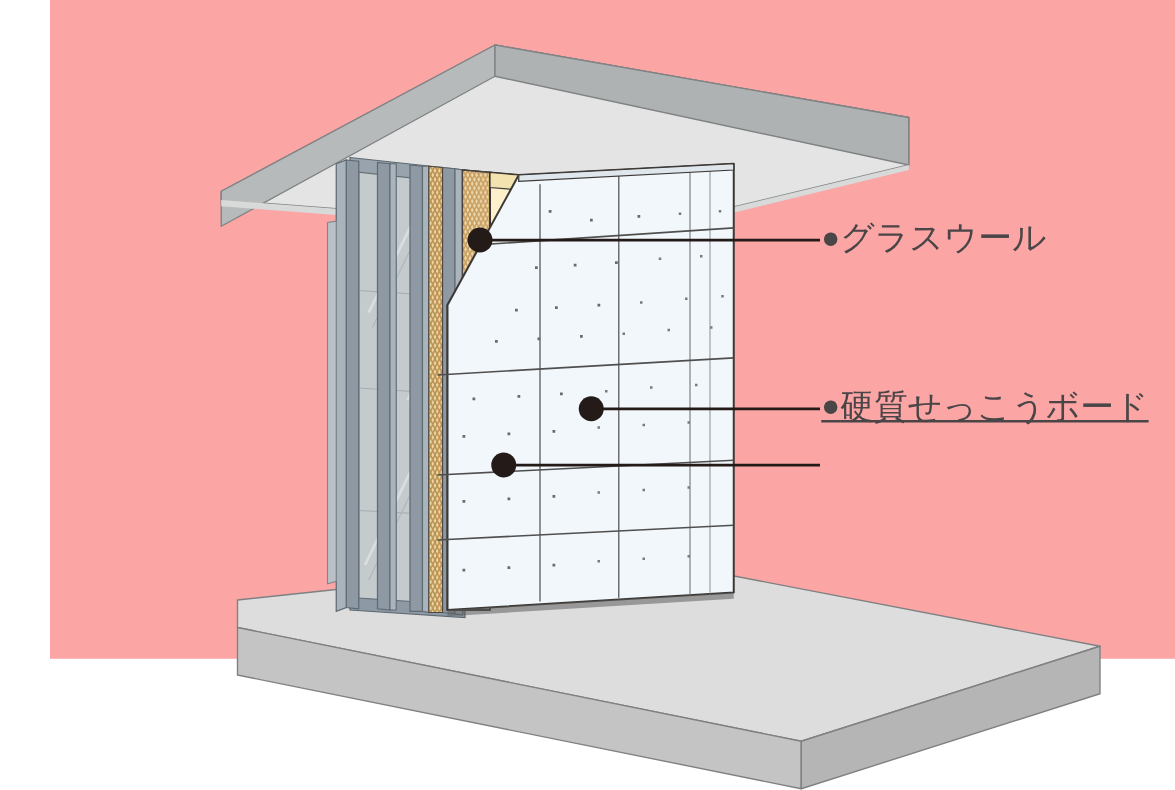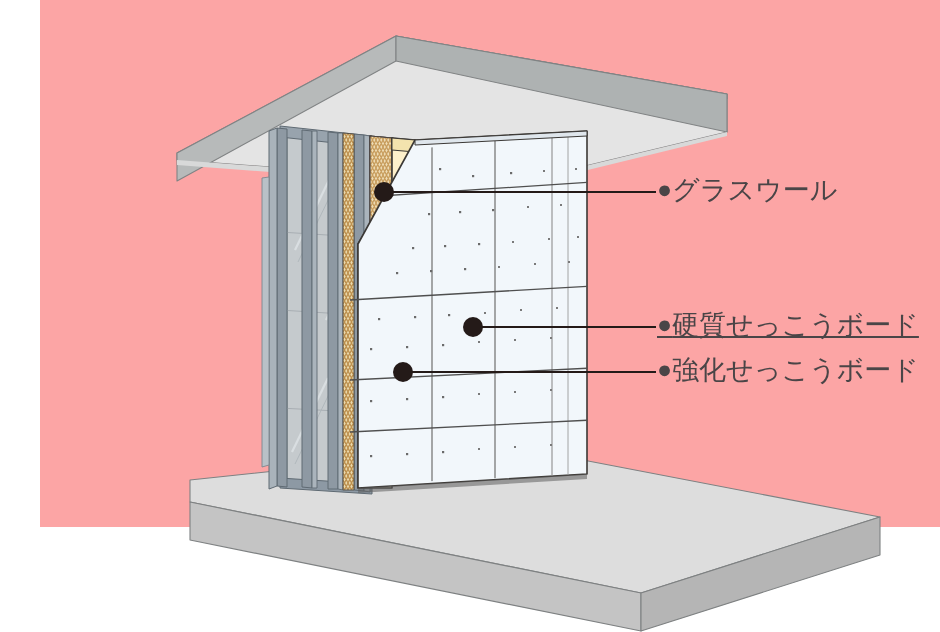--- a/index.html
+++ b/index.html
@@ -250,17 +250,14 @@
   </svg>
 
   <div class="callout-label" style="left:617px; top:177px;">
     <span class="callout-bullet">●</span><span>グラスウール</span>
   </div>
 
   <div class="callout-label" style="left:617px; top:312px;text-decoration:underline;">
     <span class="callout-bullet">●</span><span>硬質せっこうボード</span>
   </div>
 
-  <div class="callout-label" style="left:617px; top:357px;">
-    <span class="callout-bullet">●</span><span>強化せっこうボード</span>
-  </div>
 
 </div>
 
 </body></html>

